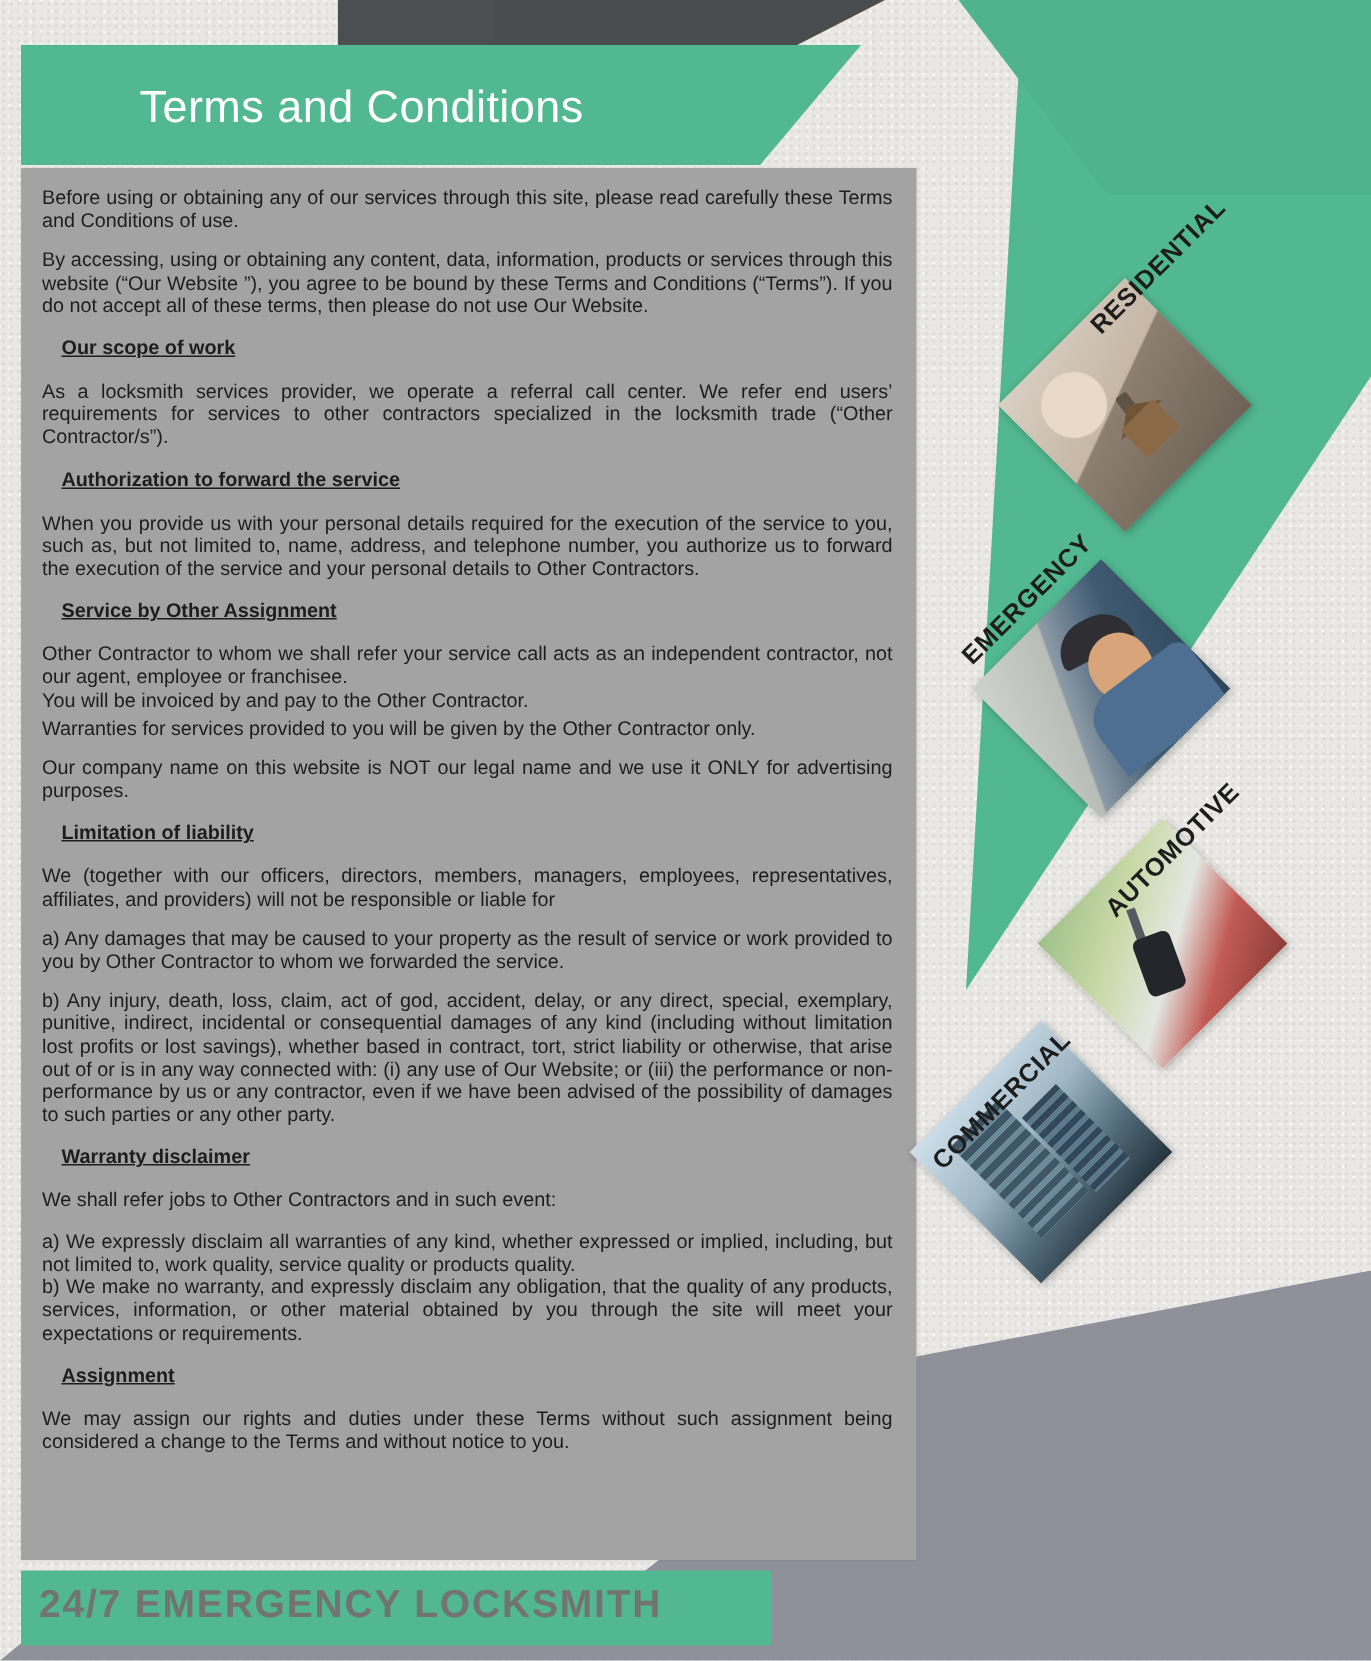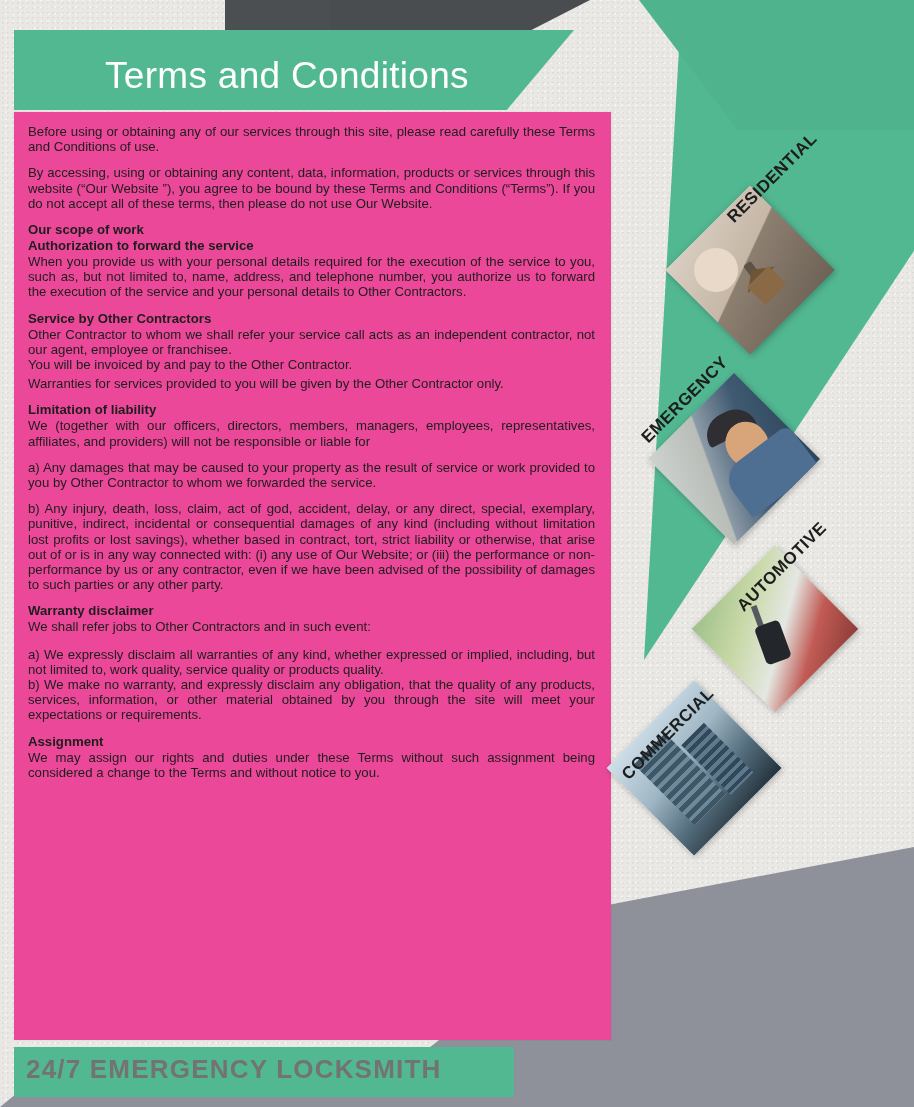--- a/index.html
+++ b/index.html
@@ -50,36 +50,36 @@
     background:#8e909a;
     clip-path:polygon(100% 0,100% 100%,0 100%,46% 22%);
   }
   .gray-bottom2{
     bottom:0;left:0;width:914px;height:62px;
     background:#8e909a;
     clip-path:polygon(0 100%,100% 100%,100% 0,6% 28%);
   }
   
   .header-title{
-    position:absolute;top:55px;left:105px;
-    font-size:37px;color:#ffffff;letter-spacing:.3px;
+    position:absolute;top:55px;left:93px;
+    font-size:30px;color:#ffffff;letter-spacing:.3px;
   }
   
   .panel{
     position:absolute;top:112px;left:14px;width:597px;height:928px;
-    background:#ec4899;
+    background:#a3a3a3;
     box-shadow:0 0 0 1px rgba(0,0,0,0.03);
   }
   .panel-inner{
     padding:12px 16px 0 14px;
     font-size:13.2px;line-height:15.2px;color:#1d1d1d;
     text-align:justify;
   }
   .panel-inner p{margin:0 0 11px 0;}
-  .panel-inner .h{font-weight:bold;margin:0;line-height:16px;}
+  .panel-inner .h{font-weight:bold;margin:13px;line-height:16px;text-decoration:underline;}
   .panel-inner .tight{margin:0 0 11px 0;}
   
   .photo{
     position:absolute;
     transform:rotate(-45deg);
     overflow:hidden;
     box-shadow:0 2px 6px rgba(0,0,0,.25);
   }
   .photo .inner{width:100%;height:100%;}
   .cat-label{
@@ -178,29 +178,31 @@
 <div class="shape green-top-left"></div>
 
 <div class="header-title">Terms and Conditions</div>
 
 <div class="panel">
   <div class="panel-inner">
     <p>Before using or obtaining any of our services through this site, please read carefully these Terms and Conditions of use.</p>
     <p>By accessing, using or obtaining any content, data, information, products or services through this website (“Our Website ”), you agree to be bound by these Terms and Conditions (“Terms”). If you do not accept all of these terms, then please do not use Our Website.</p>
 
     <p class="h">Our scope of work</p>
+    <p>As a locksmith services provider, we operate a referral call center. We refer end users’ requirements for services to other contractors specialized in the locksmith trade (“Other Contractor/s”).</p>
 
     <p class="h">Authorization to forward the service</p>
     <p>When you provide us with your personal details required for the execution of the service to you, such as, but not limited to, name, address, and telephone number, you authorize us to forward the execution of the service and your personal details to Other Contractors.</p>
 
-    <p class="h">Service by Other Contractors</p>
+    <p class="h">Service by Other Assignment</p>
     <p class="tight" style="margin-bottom:0">Other Contractor to whom we shall refer your service call acts as an independent contractor, not our agent, employee or franchisee.</p>
     <p class="tight" style="margin-bottom:4px">You will be invoiced by and pay to the Other Contractor.</p>
     <p>Warranties for services provided to you will be given by the Other Contractor only.</p>
 
+    <p>Our company name on this website is NOT our legal name and we use it ONLY for advertising purposes.</p>
 
     <p class="h">Limitation of liability</p>
     <p>We (together with our officers, directors, members, managers, employees, representatives, affiliates, and providers) will not be responsible or liable for</p>
     <p>a) Any damages that may be caused to your property as the result of service or work provided to you by Other Contractor to whom we forwarded the service.</p>
     <p>b) Any injury, death, loss, claim, act of god, accident, delay, or any direct, special, exemplary, punitive, indirect, incidental or consequential damages of any kind (including without limitation lost profits or lost savings), whether based in contract, tort, strict liability or otherwise, that arise out of or is in any way connected with: (i) any use of Our Website; or (iii) the performance or non-performance by us or any contractor, even if we have been advised of the possibility of damages to such parties or any other party.</p>
 
     <p class="h">Warranty disclaimer</p>
     <p class="tight" style="margin-bottom:12px">We shall refer jobs to Other Contractors and in such event:</p>
     <p class="tight" style="margin-bottom:0">a) We expressly disclaim all warranties of any kind, whether expressed or implied, including, but not limited to, work quality, service quality or products quality.</p>
     <p>b) We make no warranty, and expressly disclaim any obligation, that the quality of any products, services, information, or other material obtained by you through the site will meet your expectations or requirements.</p>

